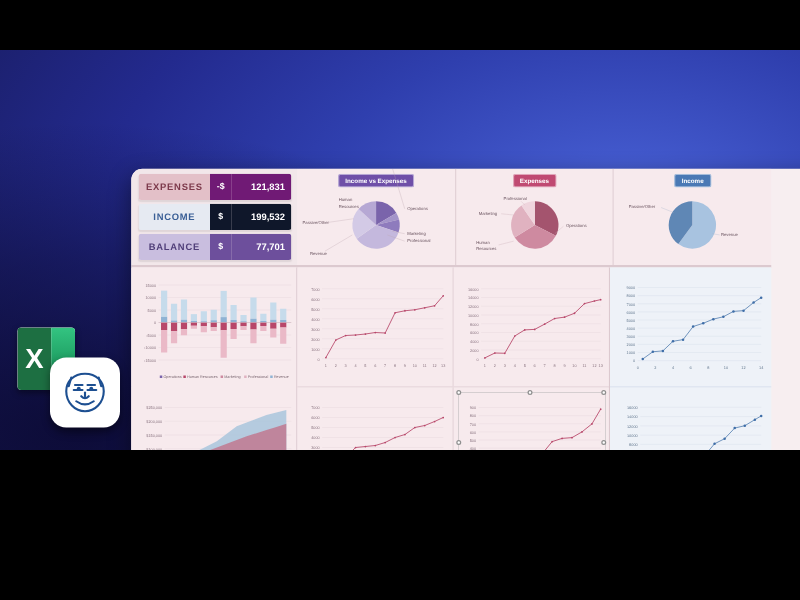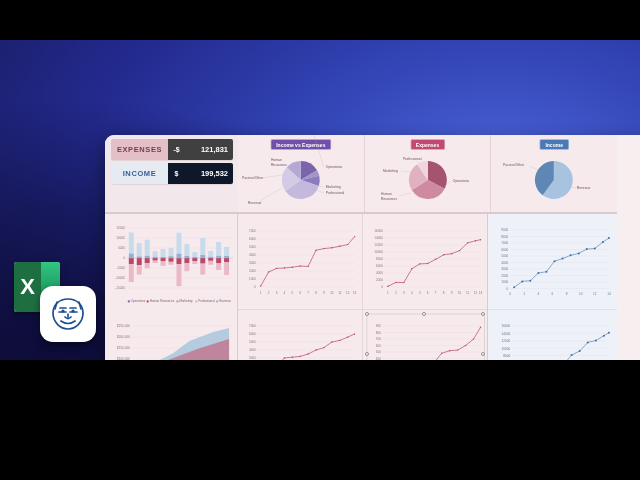--- a/index.html
+++ b/index.html
@@ -63,21 +63,21 @@
   .kpi-col{ width:133px; height:77px; padding:4px 5px 0 6px; background:#f2e7ea; }
   .kpi-row{ display:flex; height:21px; margin-bottom:3px; border-radius:2px; overflow:hidden;
             box-shadow:0 1px 1px rgba(0,0,0,.08); }
   .kpi-label{ flex:1; display:flex; align-items:center; justify-content:center;
               font-size:7.5px; font-weight:bold; letter-spacing:.6px; }
   .kpi-sign{ width:17px; display:flex; align-items:center; justify-content:center;
              color:#fff; font-size:7px; font-weight:bold; }
   .kpi-val{ width:48px; display:flex; align-items:center; justify-content:flex-end;
             padding-right:5px; color:#fff; font-size:7.5px; font-weight:bold; }
   .r-exp .kpi-label{ background:#e3c0c8; color:#7d3a4c; }
-  .r-exp .kpi-sign,.r-exp .kpi-val{ background:#404040; }
+  .r-exp .kpi-sign,.r-exp .kpi-val{ background:#701a75; }
   .r-inc .kpi-label{ background:#e6eaf2; color:#3a5f96; }
   .r-inc .kpi-sign,.r-inc .kpi-val{ background:#0f172a; }
   .r-bal .kpi-label{ background:#c9bedf; color:#503f79; }
   .r-bal .kpi-sign,.r-bal .kpi-val{ background:#6d4f9c; }
 
   .pies{ flex:1; height:77px; background:#f7eaed; display:flex; }
   .pie-cell{ flex:1; position:relative; }
   .pie-cell.bordered{ border-left:1px solid #e3d2d7; }
   .chip{
     position:absolute; left:50%; top:4px; transform:translateX(-50%);
@@ -150,20 +150,25 @@
         <div class="kpi-col">
           <div class="kpi-row r-exp">
             <div class="kpi-label">EXPENSES</div>
             <div class="kpi-sign">-$</div>
             <div class="kpi-val">121,831</div>
           </div>
           <div class="kpi-row r-inc">
             <div class="kpi-label">INCOME</div>
             <div class="kpi-sign">$</div>
             <div class="kpi-val">199,532</div>
+          </div>
+          <div class="kpi-row r-bal">
+            <div class="kpi-label">BALANCE</div>
+            <div class="kpi-sign">$</div>
+            <div class="kpi-val">77,701</div>
           </div>
         </div>
 
         <div class="pies">
 
           <div class="pie-cell">
             <div class="chip chip-purple">Income vs Expenses</div>
             <svg class="pie-svg" viewBox="0 0 126 77" preserveAspectRatio="xMidYMid meet">
               <g transform="translate(63,45)">
                 <path d="M0 0 L0 -19 A19 19 0 0 1 16.3 -9.7 Z" fill="#7a64ab"></path>

